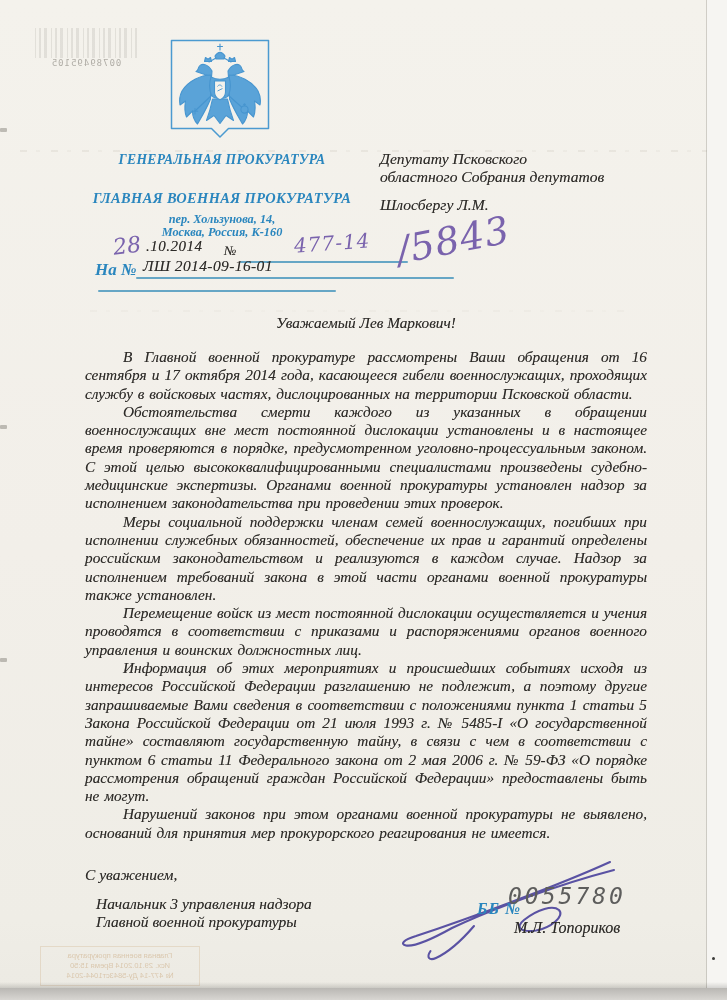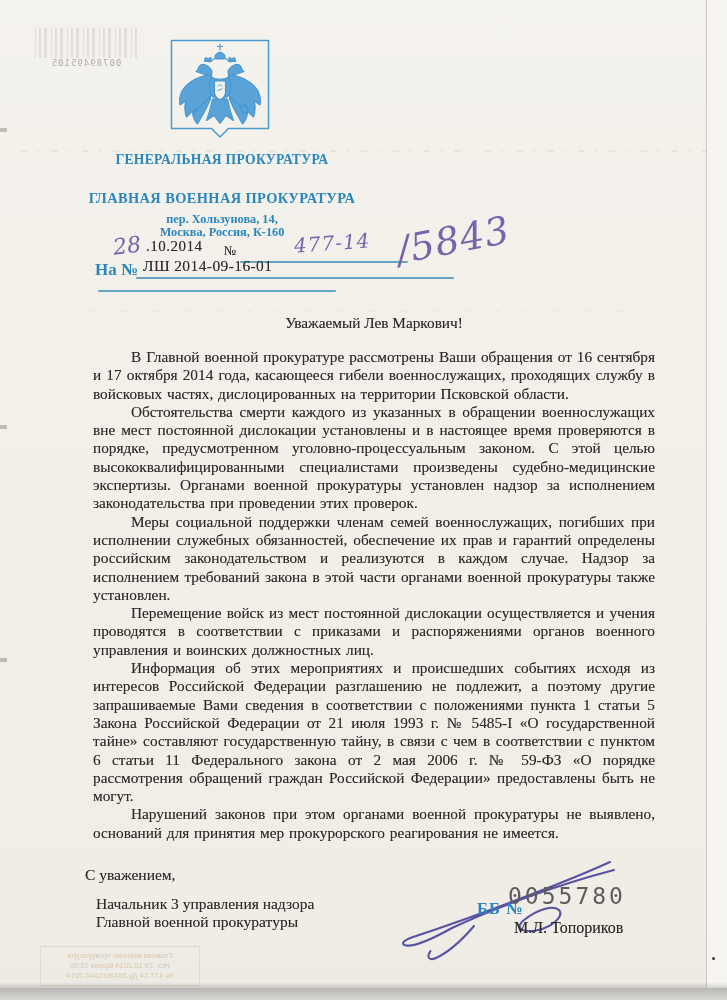--- a/index.html
+++ b/index.html
@@ -1,21 +1,21 @@
 <!DOCTYPE html>
 <html><head>
 <meta charset="utf-8">
 <style>
   html,body{margin:0;padding:0;background:#888;}
   .page{
     position:relative;width:727px;height:1000px;overflow:hidden;
     background:linear-gradient(180deg,#f4f2ec 0%,#f2efe9 55%,#efede6 92%,#eceae3 100%);
     font-family:"Liberation Serif", serif;color:#2d2b28;
   }
-  .t{position:absolute;}
+  .t{position:absolute;font-style:italic;}
   .typed{text-shadow:0 0 .4px rgba(40,38,35,.45);}
   
   .scan-bottom{position:absolute;left:0;top:988px;width:727px;height:12px;
     background:linear-gradient(180deg,#b9b7b3,#d8d6d2);}
   .paper-shadow{position:absolute;left:0;top:982px;width:727px;height:6px;
     background:linear-gradient(rgba(0,0,0,0),rgba(0,0,0,.14));}
   .edge-line{position:absolute;left:706px;top:0;width:1px;height:988px;background:rgba(140,138,130,.35);}
   .edge-strip{position:absolute;left:707px;top:0;width:20px;height:988px;background:#f6f5f2;}
   .smudge{position:absolute;height:2px;opacity:.45;
     background:repeating-linear-gradient(90deg,rgba(130,118,98,.22) 0 7px,transparent 7px 16px,rgba(130,118,98,.12) 16px 20px,transparent 20px 31px);}
@@ -44,21 +44,21 @@
   .u2{left:136px;top:277px;width:318px;}
   .u3{left:98px;top:290px;width:238px;}
   .hand-outno{left:294px;top:231px;font-size:20px;transform:rotate(-4deg);letter-spacing:1px;}
   .hand-big{left:396px;top:218px;font-size:38px;transform:rotate(-11deg);letter-spacing:1px;}
   .ref-label{left:95px;top:260px;font-size:17px;color:#2a86be;font-weight:bold;}
   .ref-no{left:143px;top:257px;font-size:15.5px;letter-spacing:.4px;}
   
   .recipient{left:380px;top:150px;font-size:15.6px;line-height:17.5px;}
   .recipient .name{margin-top:11px;}
   
-  .body-block{left:85px;top:314px;width:562px;font-size:15.3px;margin-left:8px;}
+  .body-block{left:85px;top:314px;width:562px;font-size:15.3px;}
   .salutation{text-align:center;margin:0 0 16px 0;}
   .para{margin:0;text-indent:38px;text-align:justify;line-height:18.3px;word-spacing:1px;}
   
   .regards{left:85px;top:866px;font-size:15.5px;}
   .signer-title{left:96px;top:895px;font-size:15.5px;line-height:18px;}
   .sig{position:absolute;left:372px;top:848px;width:272px;height:118px;}
   .stamp-label{left:477px;top:899px;font-size:16.5px;color:#2a86be;font-weight:bold;letter-spacing:1px;}
   .stamp-number{left:508px;top:883px;font-family:"DejaVu Sans Mono",monospace;
     font-size:23px;color:#5d5d5c;letter-spacing:3px;}
   .signer-name{left:514px;top:919px;font-size:16px;}
@@ -123,20 +123,25 @@
   <div class="t typed no-sign">№</div>
   <div class="uline u1"></div>
   <div class="t hand hand-outno">477-14</div>
   <div class="t hand hand-big">/5843</div>
 
   <div class="t ref-label">На №</div>
   <div class="t typed ref-no">ЛШ 2014-09-16-01</div>
   <div class="uline u2"></div>
   <div class="uline u3"></div>
 
+  <div class="t typed recipient">
+    <div>Депутату Псковского</div>
+    <div>областного Собрания депутатов</div>
+    <div class="name">Шлосбергу Л.М.</div>
+  </div>
 
   <div class="t typed body-block">
     <p class="salutation">Уважаемый Лев Маркович!</p>
     <div>
         <p class="para">В Главной военной прокуратуре рассмотрены Ваши обращения от 16 сентября и 17 октября 2014 года, касающееся гибели военнослужащих, проходящих службу в войсковых частях, дислоцированных на территории Псковской области.</p>
         <p class="para">Обстоятельства смерти каждого из указанных в обращении военнослужащих вне мест постоянной дислокации установлены и в настоящее время проверяются в порядке, предусмотренном уголовно-процессуальным законом. С этой целью высококвалифицированными специалистами произведены судебно-медицинские экспертизы. Органами военной прокуратуры установлен надзор за исполнением законодательства при проведении этих проверок.</p>
         <p class="para">Меры социальной поддержки членам семей военнослужащих, погибших при исполнении служебных обязанностей, обеспечение их прав и гарантий определены российским законодательством и реализуются в каждом случае. Надзор за исполнением требований закона в этой части органами военной прокуратуры также установлен.</p>
         <p class="para">Перемещение войск из мест постоянной дислокации осуществляется и учения проводятся в соответствии с приказами и распоряжениями органов военного управления и воинских должностных лиц.</p>
         <p class="para">Информация об этих мероприятиях и происшедших событиях исходя из интересов Российской Федерации разглашению не подлежит, а поэтому другие запрашиваемые Вами сведения в соответствии с положениями пункта 1 статьи 5 Закона Российской Федерации от 21 июля 1993 г. № 5485-I «О государственной тайне» составляют государственную тайну, в связи с чем в соответствии с пунктом 6 статьи 11 Федерального закона от 2 мая 2006 г. № 59-ФЗ «О порядке рассмотрения обращений граждан Российской Федерации» предоставлены быть не могут.</p>
         <p class="para">Нарушений законов при этом органами военной прокуратуры не выявлено, оснований для принятия мер прокурорского реагирования не имеется.</p>

